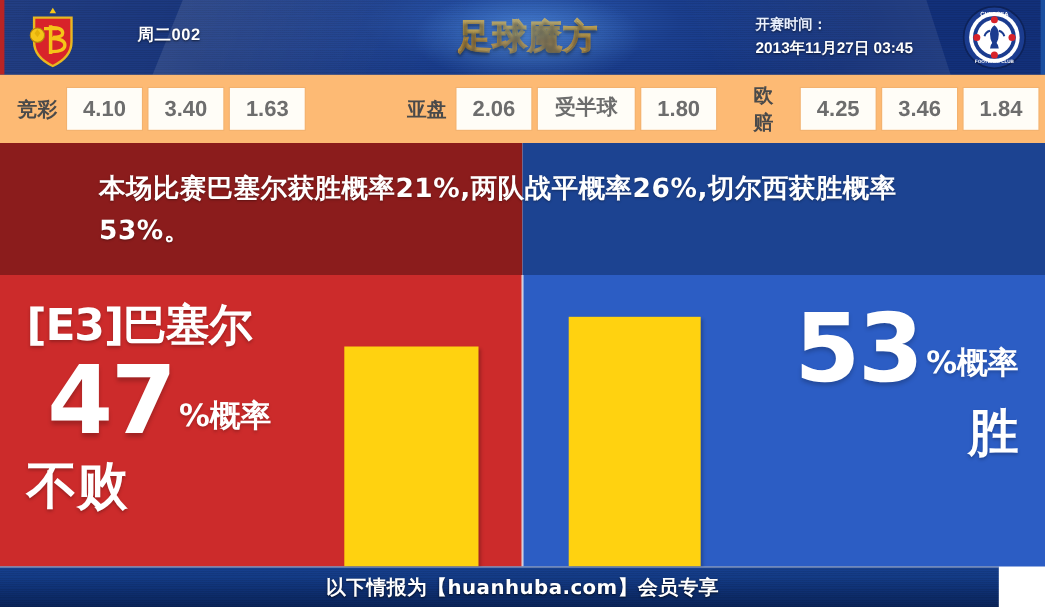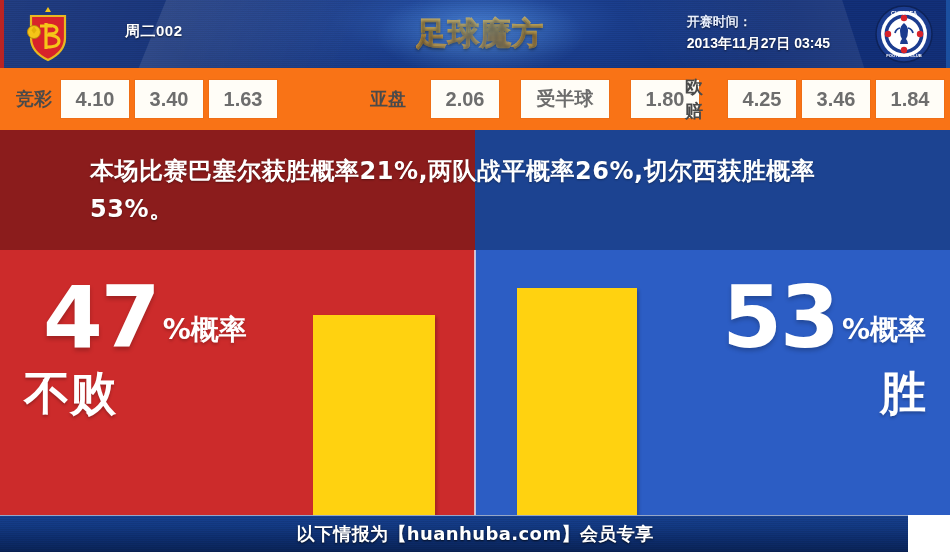--- a/index.html
+++ b/index.html
@@ -68,29 +68,29 @@
     pointer-events:none;
   }
 
   .kickoff{position:absolute;right:120px;top:12px;text-align:left;}
   .kickoff-label{color:#eaf1ff;font-size:13px;font-weight:bold;line-height:20px;text-shadow:0 1px 2px rgba(0,0,0,.6);}
   .kickoff-time{color:#ffffff;font-size:14px;font-weight:bold;line-height:22px;text-shadow:0 1px 2px rgba(0,0,0,.6);}
 
   
   .odds{
     position:absolute;left:0;top:68px;width:950px;height:62px;
-    background:#f97316;
+    background:#fdba74;
     display:flex;align-items:center;
   }
   .odds-inner{
     position:relative;width:950px;height:62px;
   }
   .odds-group{position:absolute;top:0;height:62px;display:flex;align-items:center;}
   .g-jc{left:16px;}
-  .g-yp{left:370px;gap:16px;}
+  .g-yp{left:370px;}
   .g-op{left:685px;}
   .odds-label{
     color:#4a4a4a;font-size:18px;font-weight:bold;margin-right:9px;
     font-family:"DejaVu Sans","Liberation Sans",sans-serif;
   }
   .odds-cell{
     background:#fffdf7;color:#6d6d6d;
     font-size:20px;font-weight:bold;
     min-width:54px;height:38px;line-height:38px;text-align:center;
     margin-right:6px;padding:0 7px;
@@ -250,20 +250,21 @@
 
   <div class="banner">
     <div class="banner-half banner-left"></div>
     <div class="banner-half banner-right"></div>
     <div class="banner-text">本场比赛巴塞尔获胜概率21%,两队战平概率26%,切尔西获胜概率53%。</div>
   </div>
 
   <div class="panels">
     <div class="panel panel-left">
       <div class="team-block team-left">
+        <div class="team-name">[E3]巴塞尔</div>
         <div class="pct-row">
           <span class="pct-num">47</span>
           <span class="pct-unit">%概率</span>
         </div>
         <div class="verdict">不败</div>
       </div>
       <div class="bar bar-left"></div>
     </div>
 
     <div class="panel panel-right">

